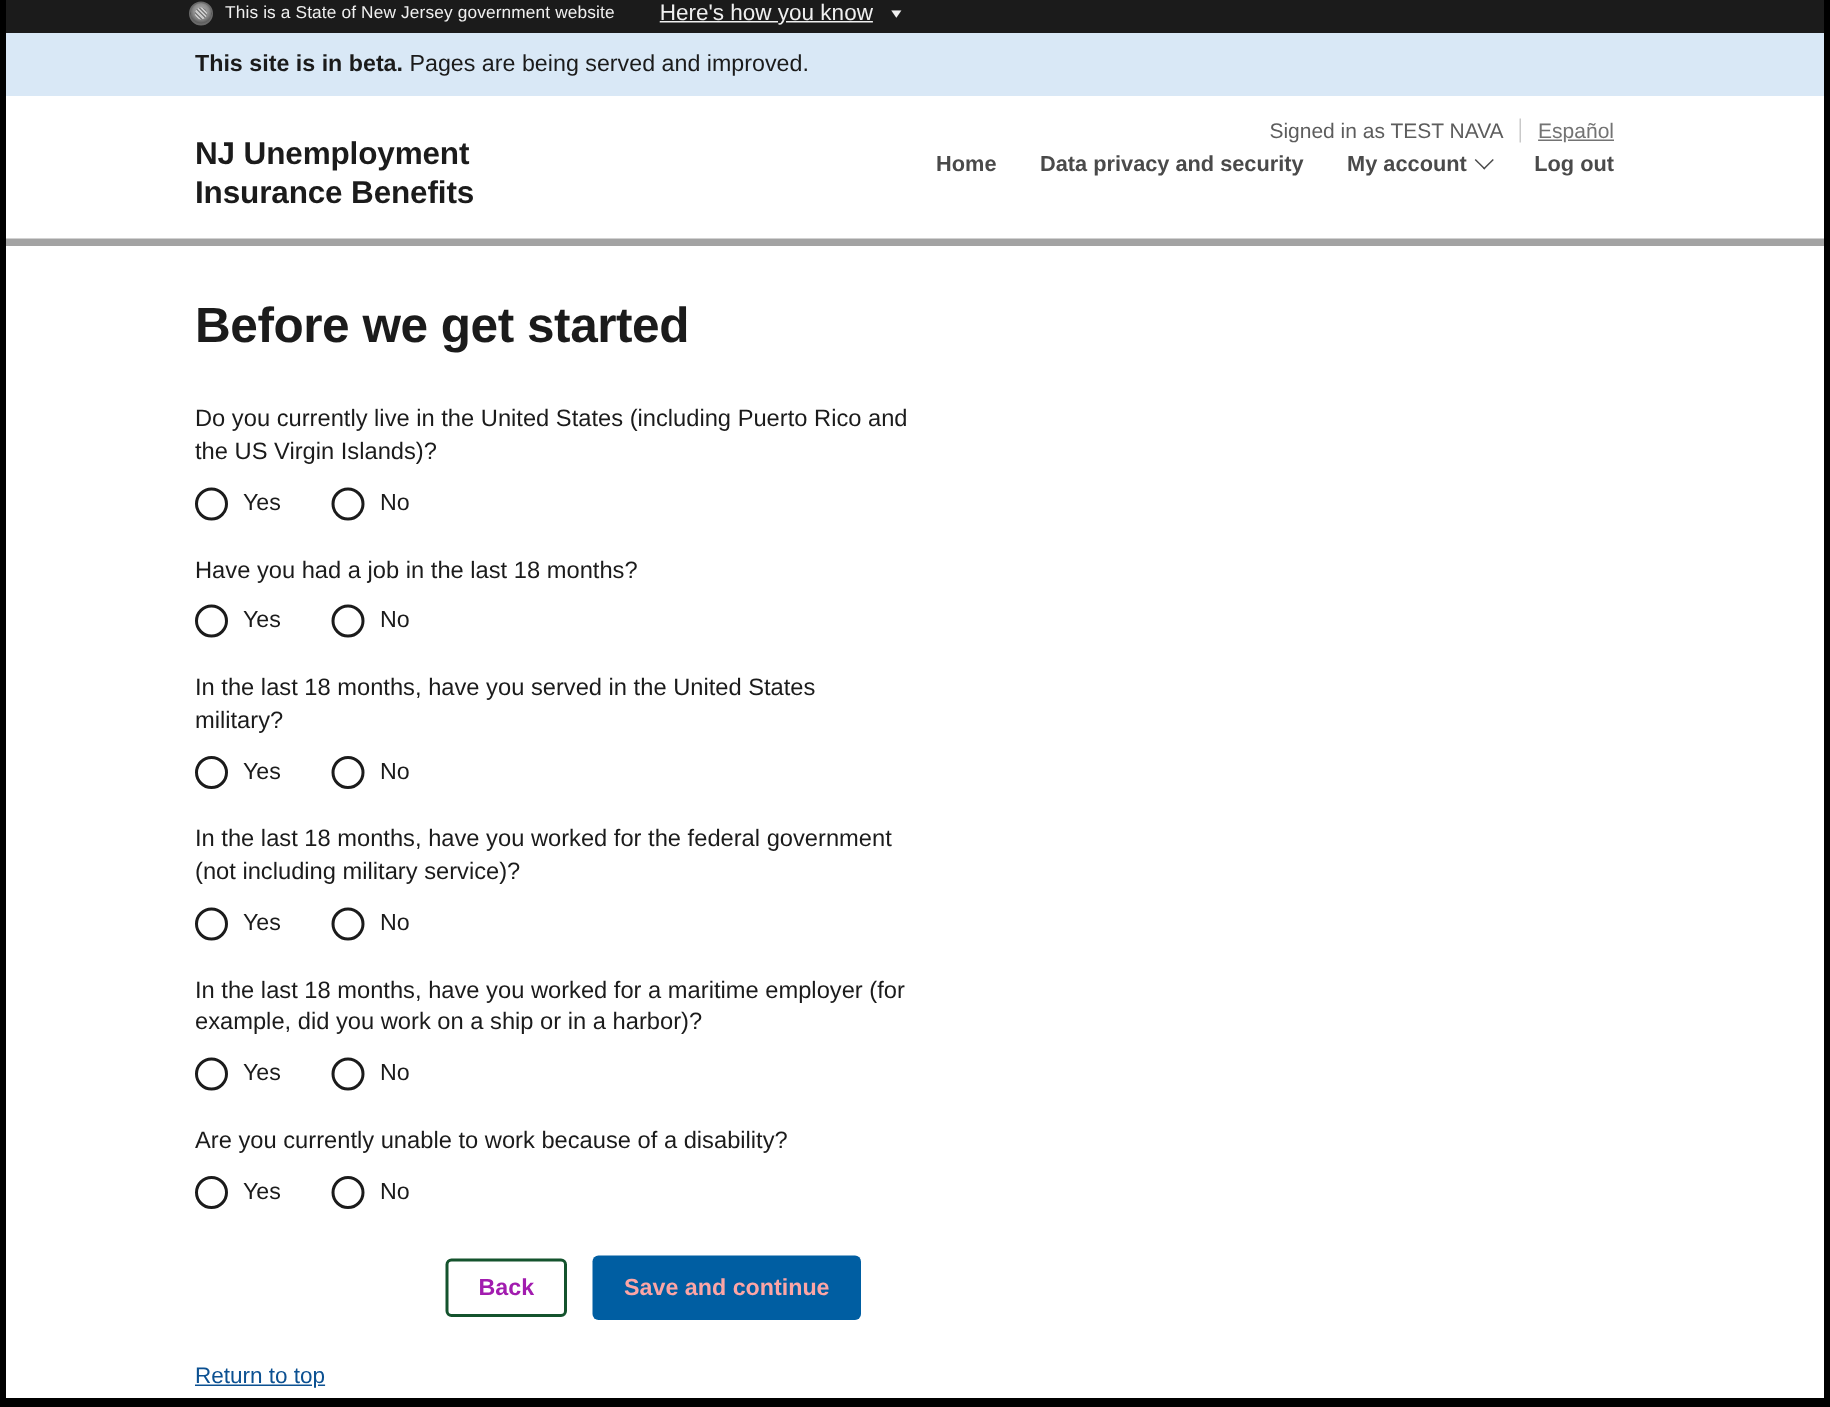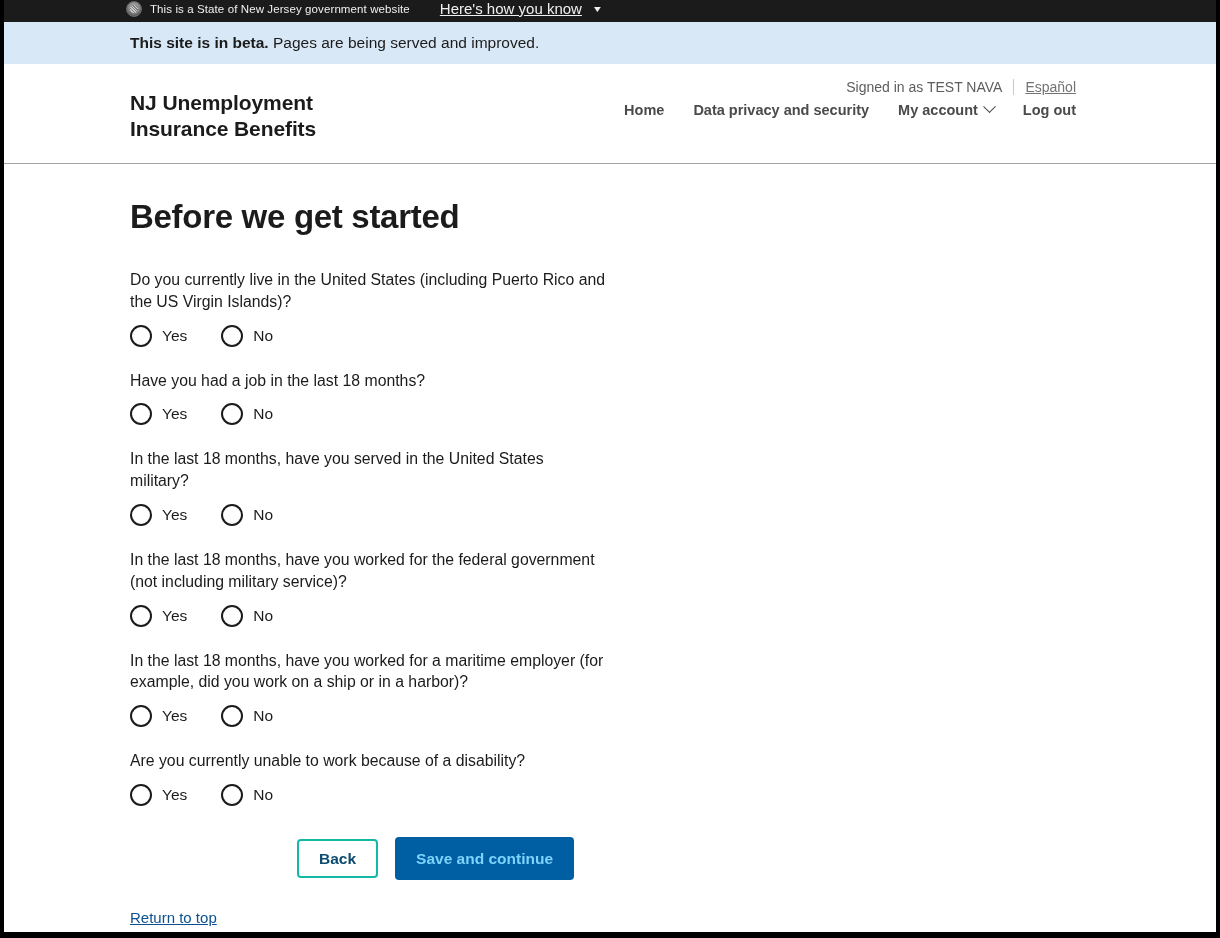--- a/index.html
+++ b/index.html
@@ -91,21 +91,21 @@
   .beta-text {
     font-size: 15.5px;
     color: #1b1b1b;
   }
   .beta-text b { font-weight: 700; }
 
   
   .site-header {
     position: relative;
     background: #ffffff;
-    border-bottom: 1px solid #a3a3a3;
+    border-bottom: 5px solid #a3a3a3;
     height: 100px;
     padding-left: 126px;
     padding-right: 140px;
   }
   .utility-row {
     display: flex;
     justify-content: flex-end;
     align-items: center;
     padding-top: 15px;
     gap: 11px;
@@ -222,27 +222,27 @@
     font-family: "Liberation Sans", sans-serif;
     font-size: 15.5px;
     font-weight: 700;
     border-radius: 4px;
     cursor: pointer;
     padding: 11px 20px;
     line-height: 1.1;
   }
   .btn-back {
     background: #ffffff;
-    color: #0c4a6e;
-    border: 2px solid #14b8a6;
+    color: #a21caf;
+    border: 2px solid #14532d;
     padding: 9px 20px;
   }
   .btn-primary {
     background: #005ea2;
-    color: #7dd3fc;
+    color: #fca5a5;
     border: none;
     margin-left: 17px;
     padding: 13px 21px;
   }
   .return-top {
     margin-top: 29px;
     margin-left: 0;
     font-size: 15px;
     color: #0b5091;
     text-decoration: underline;

